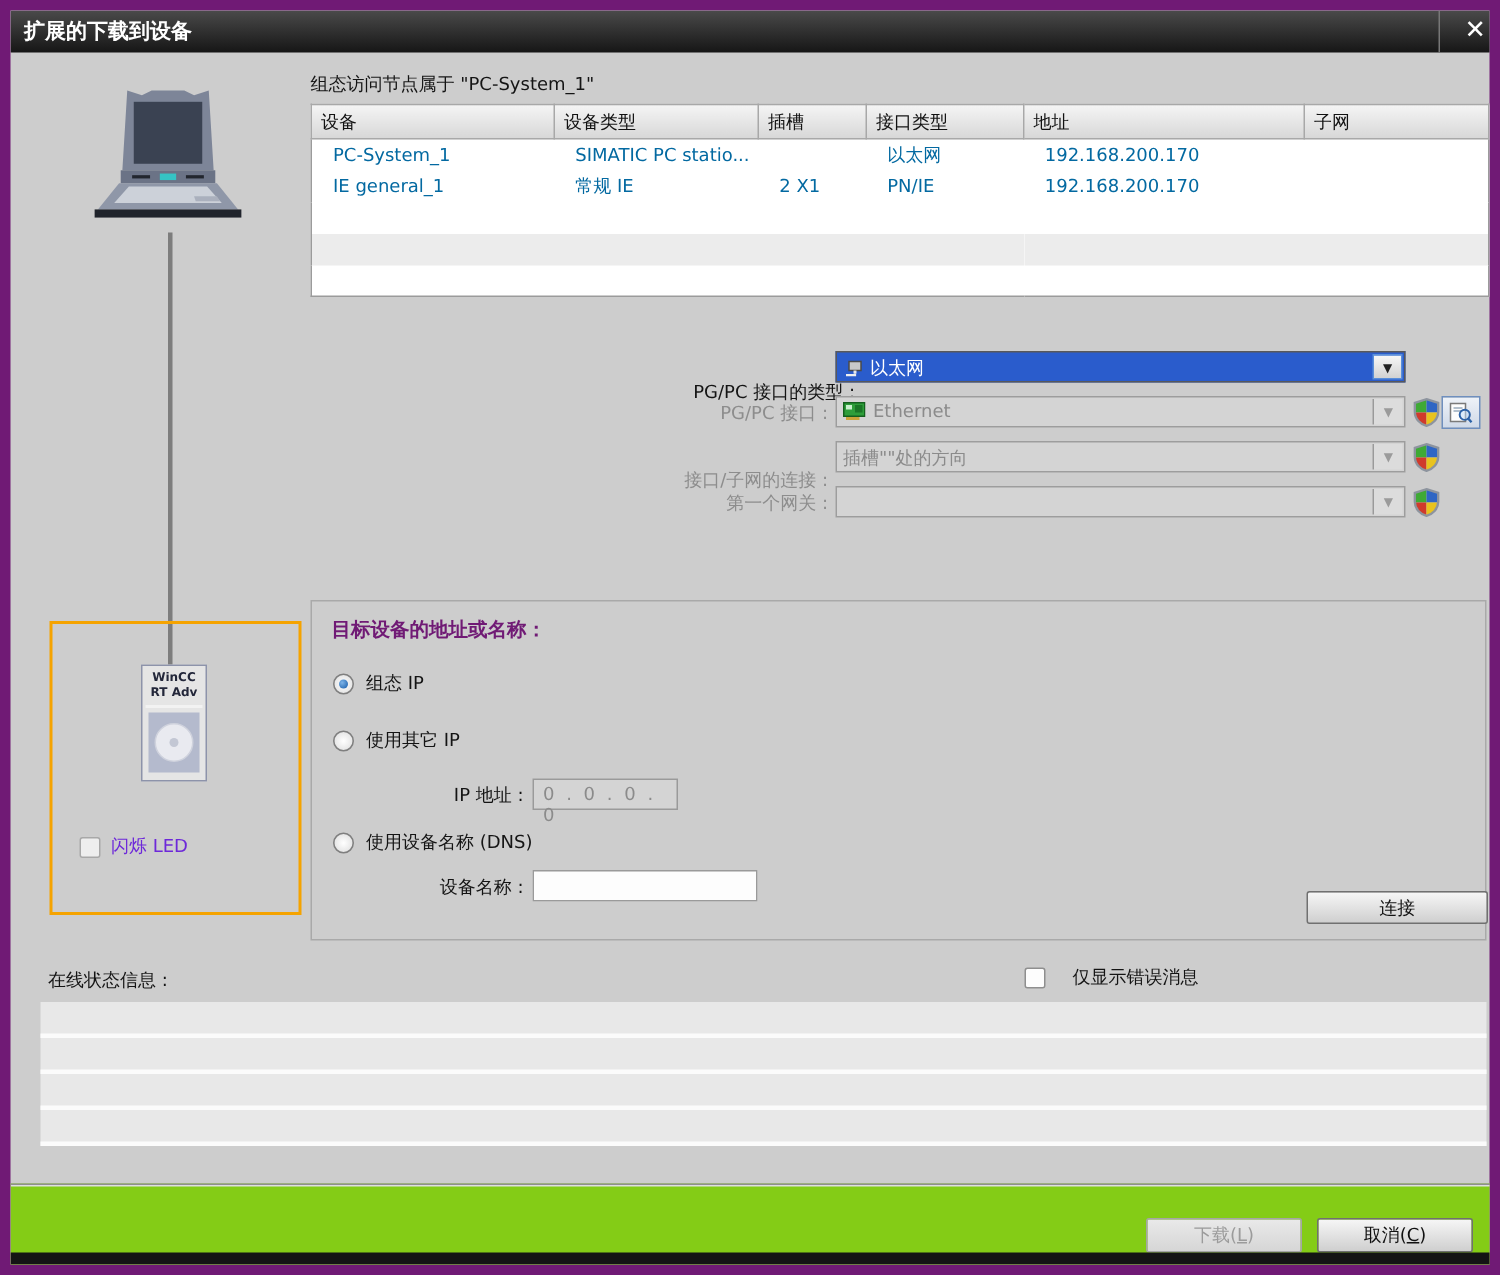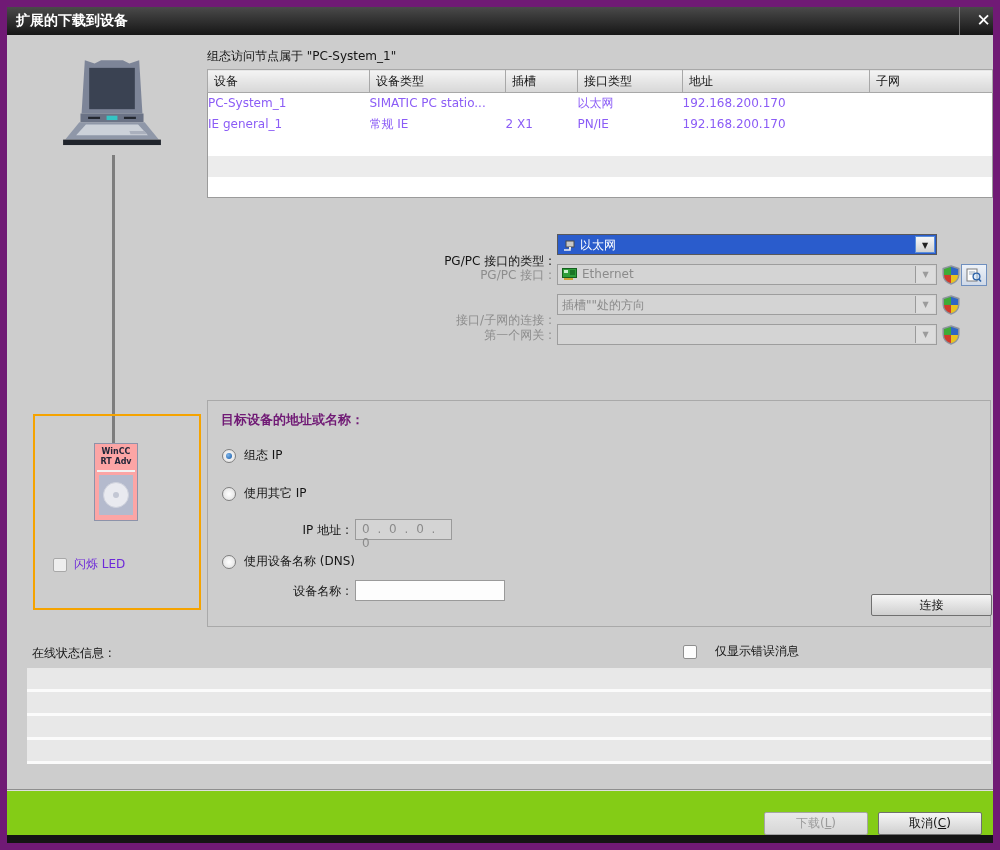--- a/index.html
+++ b/index.html
@@ -16,21 +16,21 @@
   .close-btn { position:absolute; right:0; top:0; width:48px; height:28px; border-left:1px solid #777;
                color:#fff; font-size:17px; font-weight:bold; text-align:center; line-height:27px; cursor:pointer; }
   .bottom-strip { position:absolute; left:0; bottom:0; width:1000px; height:8px; background:#141414; }
 
   
   .pg-laptop { position:absolute; left:50px; top:50px; }
   .cable { position:absolute; left:105px; top:148px; width:3px; height:292px; background:#7d7d7d; }
   .orange-box { position:absolute; left:26px; top:407px; width:168px; height:196px;
                 border:2px solid #f5a300; }
   .module { position:absolute; left:87px; top:436px; width:44px; height:78px;
-            background:#fca5a5; border:1px solid #8d93aa; text-align:center; }
+            background:#e5e5e5; border:1px solid #8d93aa; text-align:center; }
   .module .mtxt { font-size:8px; color:#23273a; line-height:10px; font-weight:bold; }
   .module .mline { margin:3px 2px 0 2px; height:2px; background:#f2f2f2; }
   .module .mbody { margin:3px 4px; height:40px; background:#b4bacd; position:relative; }
   .module .mcirc { position:absolute; left:50%; top:50%; width:26px; height:26px; margin:-13px 0 0 -13px;
                    background:#e9eaf0; border-radius:50%; border:1px solid #cfd2dd; }
   .module .mdot { position:absolute; left:50%; top:50%; width:6px; height:6px; margin:-3px 0 0 -3px;
                   background:#c3c7d4; border-radius:50%; }
   .flash-led { position:absolute; left:46px; top:549px; display:flex; align-items:center; gap:7px; color:#6d28d9; }
 
   
@@ -40,21 +40,21 @@
            background:radial-gradient(#ffffff,#dcdcdc); position:relative; }
   .radio.checked::after { content:""; position:absolute; left:3px; top:3px; width:6px; height:6px;
            border-radius:50%; background:radial-gradient(circle at 35% 35%,#7db4e8,#1459a8); }
 
   
   .tbl-caption { position:absolute; left:200px; top:41px; color:#141414; }
   .nodes-table { position:absolute; left:200px; top:62px; width:785px; border:1px solid #9b9b9b;
                  border-collapse:collapse; table-layout:fixed; background:#fff; }
   .nodes-table th { height:23px; background:linear-gradient(#f4f4f4,#d7d7d7); border:1px solid #a8a8a8;
                  font-weight:normal; text-align:left; padding:0 6px; color:#111; }
-  .nodes-table td { height:21px; padding:0 0; color:#8b5cf6; border:none; overflow:hidden; white-space:nowrap; }
+  .nodes-table td { height:21px; padding:0 14px; color:#0369a1; border:none; overflow:hidden; white-space:nowrap; }
   .nodes-table tr.alt td { background:#ececec; }
 
   
   .frm-label { position:absolute; width:230px; text-align:right; color:#141414; }
   .frm-label.dim { color:#8d8d8d; }
   .combo { position:absolute; left:550px; width:380px; height:21px; border:1px solid #7c7c7c;
            background:#fff; }
   .combo.blue { background:#2a5ccc; border-color:#58585a; }
   .combo.dim  { background:#d4d4d4; border-color:#9d9d9d; }
   .combo .val { position:absolute; left:4px; top:2px; right:24px; overflow:hidden; white-space:nowrap;
@@ -195,21 +195,21 @@
           <td></td>
           <td></td>
           <td></td>
           <td></td>
           <td></td>
           <td></td>
         </tr>
   </tbody>
     </table>
 
-  <div class="frm-label" style="left:315px; top:230px;margin-top:16px;">PG/PC 接口的类型 :</div>
+  <div class="frm-label" style="left:333px; top:230px;margin-top:16px;">PG/PC 接口的类型 :</div>
   <div class="combo blue" style="top:227px;">
     <div class="val">
       <svg width="13" height="12" viewBox="0 0 13 12">
         <rect x="4" y="1" width="8" height="6" fill="#c9c9c9" stroke="#4a4a4a"></rect>
         <rect x="7" y="7" width="2" height="2" fill="#e8e8e8"></rect>
         <polyline points="8,9 8,10 2,10" fill="none" stroke="#f0f0f0" stroke-width="1.5"></polyline>
       </svg>
       <span>以太网</span>
     </div>
     <div class="arrow-btn focus">▼</div>

